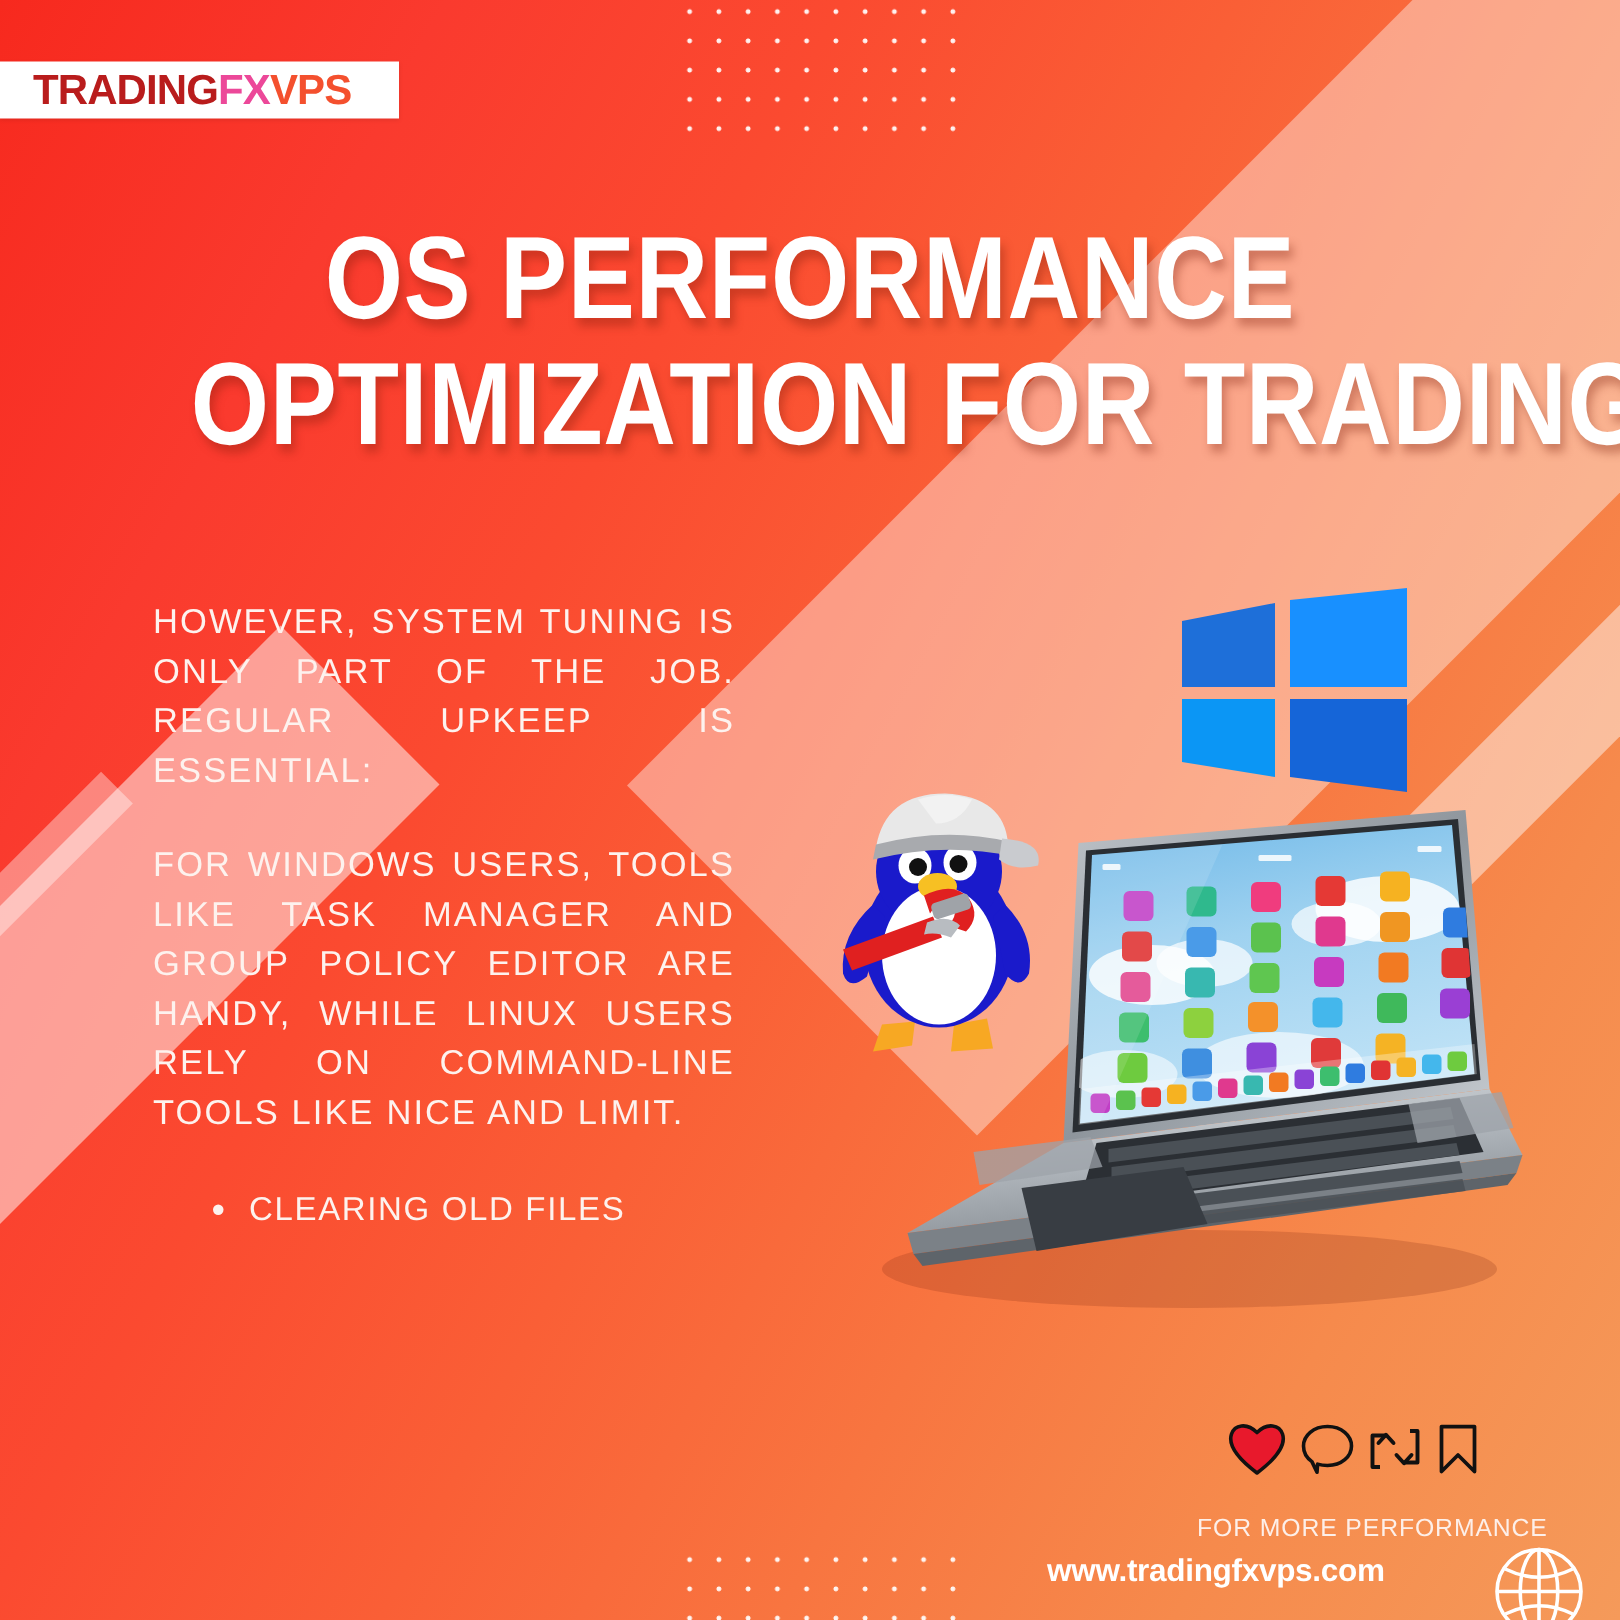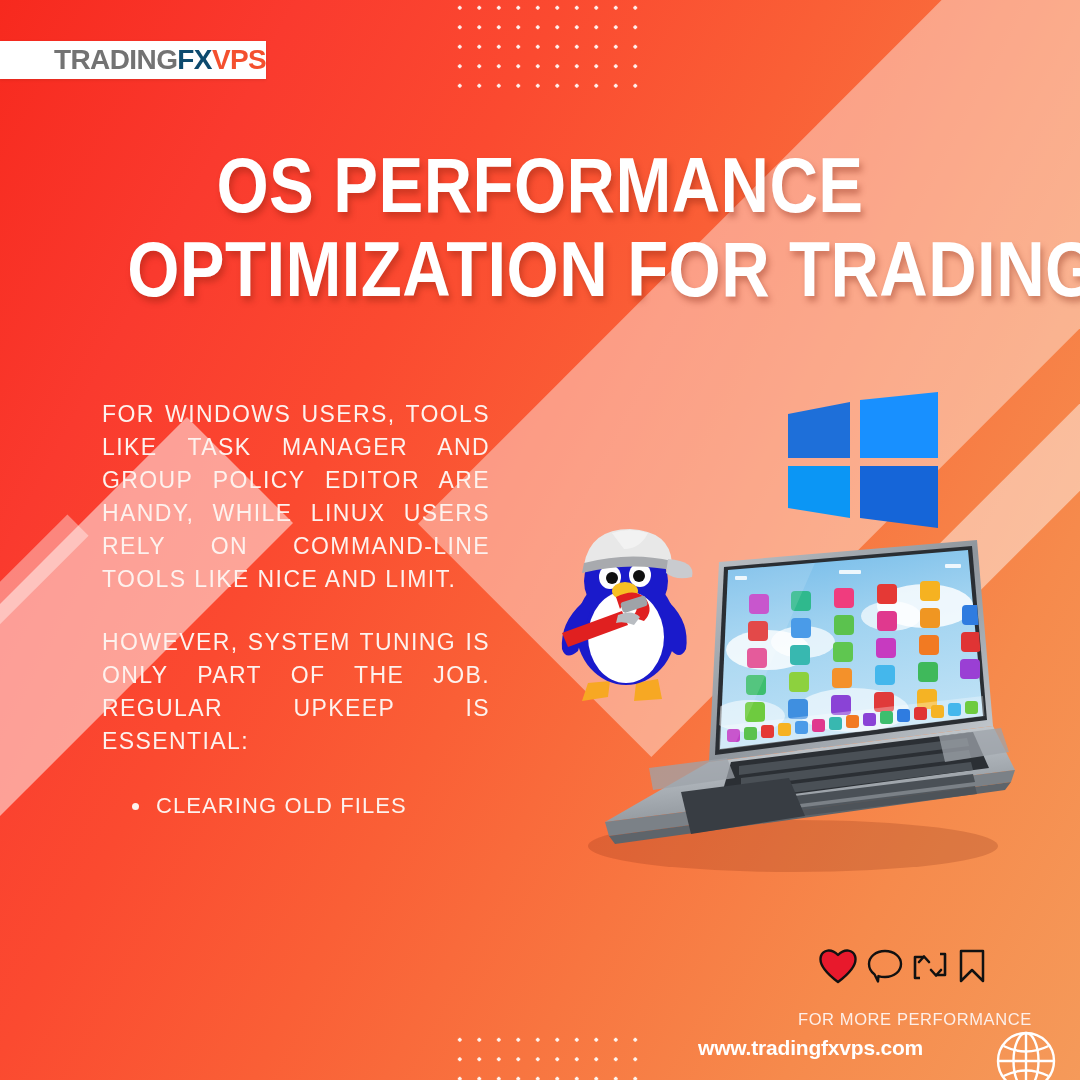--- a/index.html
+++ b/index.html
@@ -79,22 +79,22 @@
     box-shadow:0 1px 3px rgba(0,0,0,0.10);
   }
   .logo-text {
     font-size:28px;
     font-weight:bold;
     letter-spacing:-0.6px;
     line-height:1;
     white-space:nowrap;
     font-family:"Liberation Sans", sans-serif;
   }
-  .logo-trading { color:#737373;margin-left:32px; }
-  .logo-fx      { color:#0c4a6e; }
+  .logo-trading { color:#b91c1c; }
+  .logo-fx      { color:#ec4899; }
   .logo-vps     { color:#F4502E;margin-top:40px; }
 
   
   #headline {
     position:absolute;
     left:60px; top:148px;
     width:960px;
     text-align:center;
     color:#ffffff;
     font-family:"Liberation Sans Narrow","Liberation Sans",sans-serif;
@@ -120,21 +120,21 @@
     font-size:23px;
     line-height:33px;
     font-weight:300;
     letter-spacing:1.4px;
     text-align:justify;
     text-align-last:left;
     margin-bottom:30px;
   }
   #bullets {
     position:absolute;
-    left:128px; top:790px;
+    left:138px; top:790px;
     width:380px;
     color:#FDF2EE;
   }
   #bullets ul { list-style:none; }
   #bullets li {
     position:relative;
     padding-left:28px;
     font-size:22px;
     line-height:32px;
     font-weight:300;
@@ -202,22 +202,22 @@
       <span class="logo-trading">TRADING</span><span class="logo-fx">FX</span><span class="logo-vps">VPS</span>
     </span>
   </div>
 
   <h1 id="headline">
     <span class="hl-line">OS PERFORMANCE</span>
     <span class="hl-line">OPTIMIZATION FOR TRADING</span>
   </h1>
 
   <div id="copy">
+    <p class="para">HOWEVER, SYSTEM TUNING IS ONLY PART OF THE JOB. REGULAR UPKEEP IS ESSENTIAL:</p>
     <p class="para">FOR WINDOWS USERS, TOOLS LIKE TASK MANAGER AND GROUP POLICY EDITOR ARE HANDY, WHILE LINUX USERS RELY ON COMMAND-LINE TOOLS LIKE NICE AND LIMIT.</p>
-    <p class="para">HOWEVER, SYSTEM TUNING IS ONLY PART OF THE JOB. REGULAR UPKEEP IS ESSENTIAL:</p>
   </div>
 
   <div id="bullets">
     <ul>
       <li>CLEARING OLD FILES</li>
     </ul>
   </div>
 
   <svg id="win-logo" viewBox="0 0 160 140">
     <polygon points="6,22 68,10 68,66 6,66" fill="#1E6FD9"></polygon>

